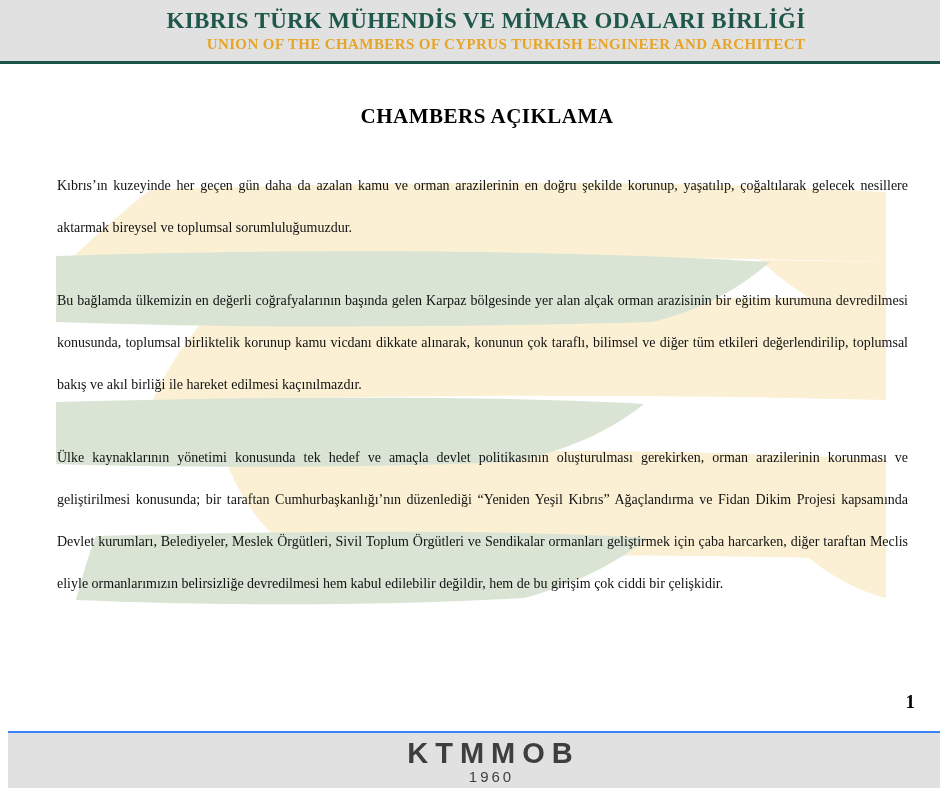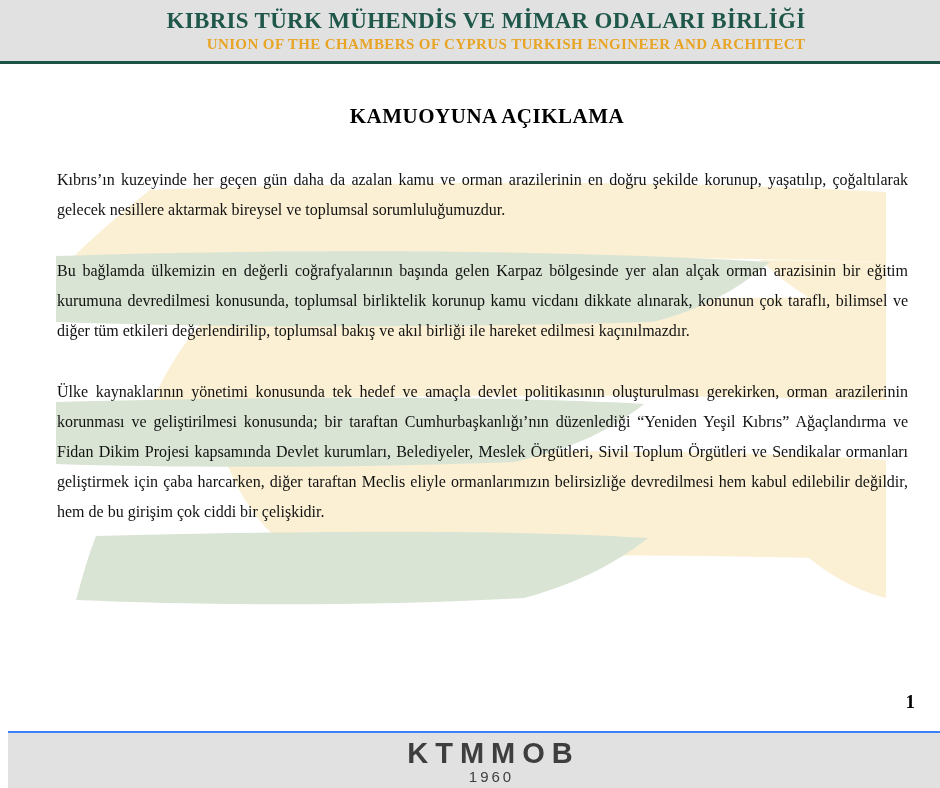--- a/index.html
+++ b/index.html
@@ -53,22 +53,22 @@
   .doc-title{
     margin:8px 0 36px 0;
     text-align:center;
     font-size:21px;
     font-weight:bold;
     letter-spacing:0.5px;
     color:#000000;
   }
   .content p{
     margin:0 9px 31px 0;
-    font-size:16px;
-    line-height:30px;
+    font-size:14px;
+    line-height:42px;
     text-align:justify;
   }
   .page-number{
     position:absolute;
     top:691px;right:57px;
     font-size:19px;
     font-weight:bold;
     color:#000000;
   }
 
@@ -120,21 +120,21 @@
     </g>
 
     <g fill="#d9e4d4">
       <path d="M56,256 C320,248 560,250 770,262 C730,296 692,312 652,322 C430,328 230,328 56,322 Z"></path>
       <path d="M56,402 C300,396 500,396 644,404 C606,434 566,450 514,462 C350,468 180,468 56,464 Z"></path>
       <path d="M96,536 C340,530 520,530 648,538 C610,568 568,586 524,598 C380,606 220,606 76,600 C82,578 88,556 96,536 Z"></path>
     </g>
   </svg>
 
   <div class="content">
-    <h1 class="doc-title">KAMUOYUNA AÇIKLAMA</h1>
+    <h1 class="doc-title">CHAMBERS AÇIKLAMA</h1>
     <p>Kıbrıs’ın kuzeyinde her geçen gün daha da azalan kamu ve orman arazilerinin en doğru şekilde korunup, yaşatılıp, çoğaltılarak gelecek nesillere aktarmak bireysel ve toplumsal sorumluluğumuzdur.</p>
     <p>Bu bağlamda ülkemizin en değerli coğrafyalarının başında gelen Karpaz bölgesinde yer alan alçak orman arazisinin bir eğitim kurumuna devredilmesi konusunda, toplumsal birliktelik korunup kamu vicdanı dikkate alınarak, konunun çok taraflı, bilimsel ve diğer tüm etkileri değerlendirilip, toplumsal bakış ve akıl birliği ile hareket edilmesi kaçınılmazdır.</p>
     <p>Ülke kaynaklarının yönetimi konusunda tek hedef ve amaçla devlet politikasının oluşturulması gerekirken, orman arazilerinin korunması ve geliştirilmesi konusunda; bir taraftan Cumhurbaşkanlığı’nın düzenlediği “Yeniden Yeşil Kıbrıs” Ağaçlandırma ve Fidan Dikim Projesi kapsamında Devlet kurumları, Belediyeler, Meslek Örgütleri, Sivil Toplum Örgütleri ve Sendikalar ormanları geliştirmek için çaba harcarken, diğer taraftan Meclis eliyle ormanlarımızın belirsizliğe devredilmesi hem kabul edilebilir değildir, hem de bu girişim çok ciddi bir çelişkidir.</p>
   </div>
 
   <div class="page-number">1</div>
 
   <div class="footer">
     <div class="footer-logo">KTMMOB</div>
     <div class="footer-year">1960</div>

